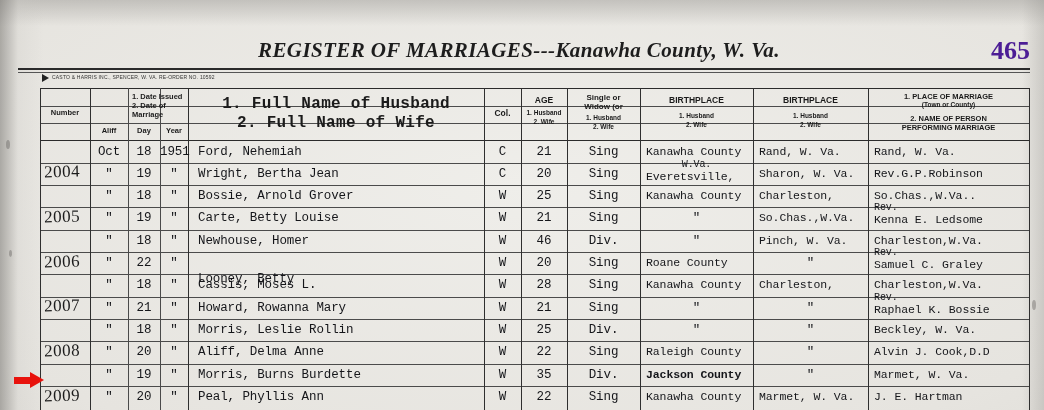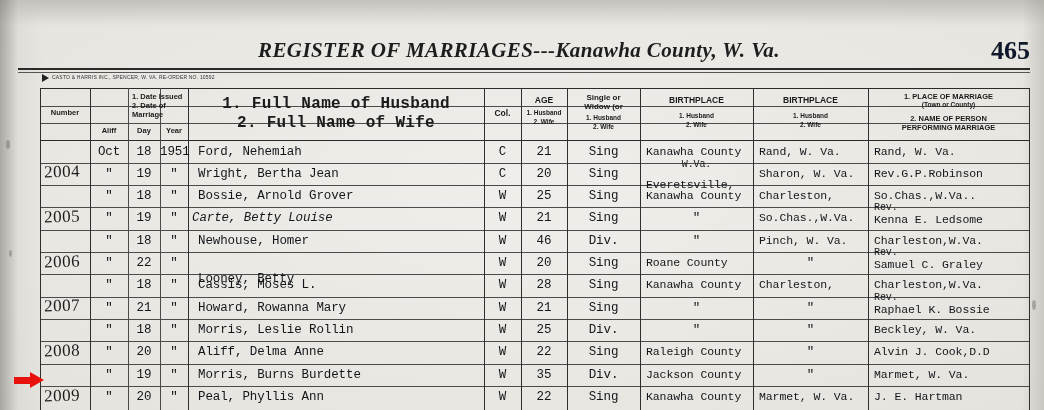--- a/index.html
+++ b/index.html
@@ -42,21 +42,21 @@
     color: #1d1d1d;
     white-space: nowrap;
     font-style: italic;
   }
   .page-number {
     position: absolute;
     right: 14px; top: 24px;
     font-family: "Liberation Serif", serif;
     font-weight: bold;
     font-size: 26px;
-    color: #0f172a;
+    color: #4c1d95;
   }
   .rule {
     position: absolute;
     background: #2a2a2a;
   }
   .rule-top { left: 18px; top: 68px; width: 1012px; height: 2px; }
   .rule-top2 { left: 18px; top: 72px; width: 1012px; height: 1px; background:#555; }
 
   .printer-mark {
     position: absolute;
@@ -264,37 +264,37 @@
         <div class="cell sm" style="left: 719px; top: 57px; text-align: left;">Rand, W. Va.</div>
         <div class="cell sm" style="left: 834px; top: 57px; text-align: left;">Rand, W. Va.</div>
         <div class="cell ctr" style="left: 50px; top: 79px; width: 38px; text-align: center;">"</div>
         <div class="cell ctr" style="left: 88px; top: 79px; width: 32px; text-align: center;">19</div>
         <div class="cell ctr" style="left: 120px; top: 79px; width: 28px; text-align: center;">"</div>
         <div class="cell " style="left: 158px; top: 79px; text-align: left;">Wright, Bertha Jean</div>
         <div class="cell ctr" style="left: 444px; top: 79px; width: 37px; text-align: center;">C</div>
         <div class="cell ctr" style="left: 481px; top: 79px; width: 46px; text-align: center;">20</div>
         <div class="cell ctr" style="left: 527px; top: 79px; width: 73px; text-align: center;">Sing</div>
         <div class="cell tiny ctr" style="left: 600px; top: 71px; width: 113px; text-align: center;">W.Va.</div>
-        <div class="cell sm" style="left: 606px; top: 82px; text-align: left; margin-top: 8px;">Everetsville,</div>
+        <div class="cell sm" style="left: 606px; top: 82px; text-align: left;">Everetsville,</div>
         <div class="cell sm" style="left: 719px; top: 79px; text-align: left;">Sharon, W. Va.</div>
         <div class="cell sm" style="left: 834px; top: 79px; text-align: left;">Rev.G.P.Robinson</div>
         <div class="cell ctr" style="left: 50px; top: 101px; width: 38px; text-align: center;">"</div>
         <div class="cell ctr" style="left: 88px; top: 101px; width: 32px; text-align: center;">18</div>
         <div class="cell ctr" style="left: 120px; top: 101px; width: 28px; text-align: center;">"</div>
         <div class="cell " style="left: 158px; top: 101px; text-align: left;">Bossie, Arnold Grover</div>
         <div class="cell ctr" style="left: 444px; top: 101px; width: 37px; text-align: center;">W</div>
         <div class="cell ctr" style="left: 481px; top: 101px; width: 46px; text-align: center;">25</div>
         <div class="cell ctr" style="left: 527px; top: 101px; width: 73px; text-align: center;">Sing</div>
         <div class="cell sm" style="left: 606px; top: 101px; text-align: left;">Kanawha County</div>
         <div class="cell sm" style="left: 719px; top: 101px; text-align: left;">Charleston,</div>
         <div class="cell sm" style="left: 834px; top: 101px; text-align: left;">So.Chas.,W.Va..</div>
         <div class="cell ctr" style="left: 50px; top: 123px; width: 38px; text-align: center;">"</div>
         <div class="cell ctr" style="left: 88px; top: 123px; width: 32px; text-align: center;">19</div>
         <div class="cell ctr" style="left: 120px; top: 123px; width: 28px; text-align: center;">"</div>
-        <div class="cell " style="left: 152px; top: 123px; text-align: left; font-style: italic;">Carte, Betty Louise</div>
+        <div class="cell " style="left: 158px; top: 123px; text-align: left;">Carte, Betty Louise</div>
         <div class="cell ctr" style="left: 444px; top: 123px; width: 37px; text-align: center;">W</div>
         <div class="cell ctr" style="left: 481px; top: 123px; width: 46px; text-align: center;">21</div>
         <div class="cell ctr" style="left: 527px; top: 123px; width: 73px; text-align: center;">Sing</div>
         <div class="cell ctr" style="left: 600px; top: 123px; width: 113px; text-align: center;">"</div>
         <div class="cell sm" style="left: 719px; top: 123px; text-align: left;">So.Chas.,W.Va.</div>
         <div class="cell tiny" style="left: 834px; top: 114px; text-align: left;">Rev.</div>
         <div class="cell sm" style="left: 834px; top: 125px; text-align: left;">Kenna E. Ledsome</div>
         <div class="cell ctr" style="left: 50px; top: 146px; width: 38px; text-align: center;">"</div>
         <div class="cell ctr" style="left: 88px; top: 146px; width: 32px; text-align: center;">18</div>
         <div class="cell ctr" style="left: 120px; top: 146px; width: 28px; text-align: center;">"</div>
@@ -357,21 +357,21 @@
         <div class="cell sm" style="left: 606px; top: 257px; text-align: left;">Raleigh County</div>
         <div class="cell ctr" style="left: 713px; top: 257px; width: 115px; text-align: center;">"</div>
         <div class="cell sm" style="left: 834px; top: 257px; text-align: left;">Alvin J. Cook,D.D</div>
         <div class="cell ctr" style="left: 50px; top: 280px; width: 38px; text-align: center;">"</div>
         <div class="cell ctr" style="left: 88px; top: 280px; width: 32px; text-align: center;">19</div>
         <div class="cell ctr" style="left: 120px; top: 280px; width: 28px; text-align: center;">"</div>
         <div class="cell " style="left: 158px; top: 280px; text-align: left;">Morris, Burns Burdette</div>
         <div class="cell ctr" style="left: 444px; top: 280px; width: 37px; text-align: center;">W</div>
         <div class="cell ctr" style="left: 481px; top: 280px; width: 46px; text-align: center;">35</div>
         <div class="cell ctr" style="left: 527px; top: 280px; width: 73px; text-align: center;">Div.</div>
-        <div class="cell sm" style="left: 606px; top: 280px; text-align: left;">Jackson County</div>
+        <div class="cell sm" style="left: 606px; top: 280px; text-align: left; font-weight: bold;">Jackson County</div>
         <div class="cell ctr" style="left: 713px; top: 280px; width: 115px; text-align: center;">"</div>
         <div class="cell sm" style="left: 834px; top: 280px; text-align: left;">Marmet, W. Va.</div>
         <div class="cell ctr" style="left: 50px; top: 302px; width: 38px; text-align: center;">"</div>
         <div class="cell ctr" style="left: 88px; top: 302px; width: 32px; text-align: center;">20</div>
         <div class="cell ctr" style="left: 120px; top: 302px; width: 28px; text-align: center;">"</div>
         <div class="cell " style="left: 158px; top: 302px; text-align: left;">Peal, Phyllis Ann</div>
         <div class="cell ctr" style="left: 444px; top: 302px; width: 37px; text-align: center;">W</div>
         <div class="cell ctr" style="left: 481px; top: 302px; width: 46px; text-align: center;">22</div>
         <div class="cell ctr" style="left: 527px; top: 302px; width: 73px; text-align: center;">Sing</div>
         <div class="cell sm" style="left: 606px; top: 302px; text-align: left;">Kanawha County</div>

